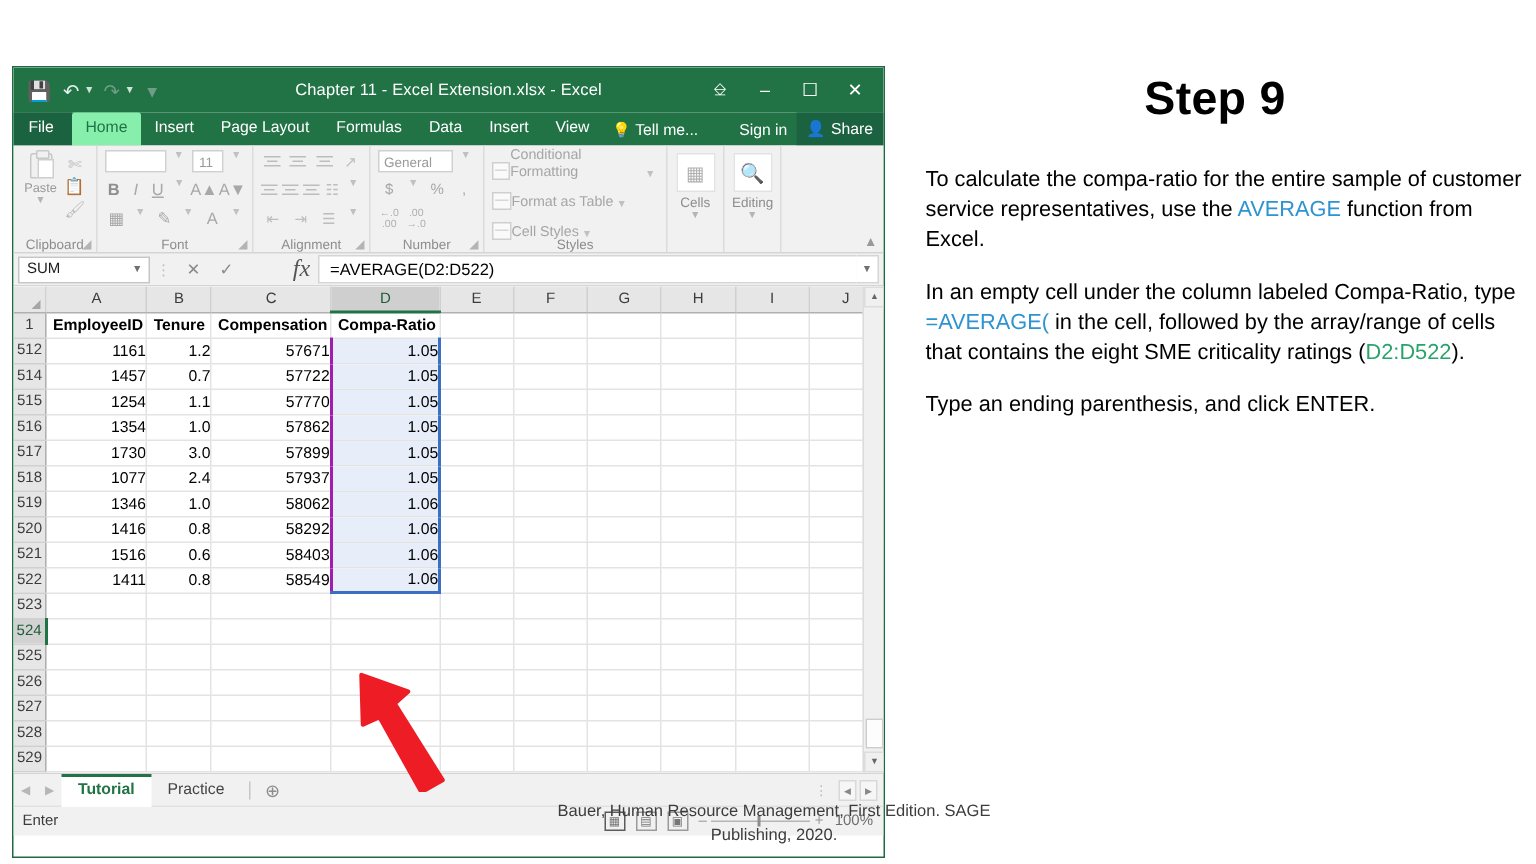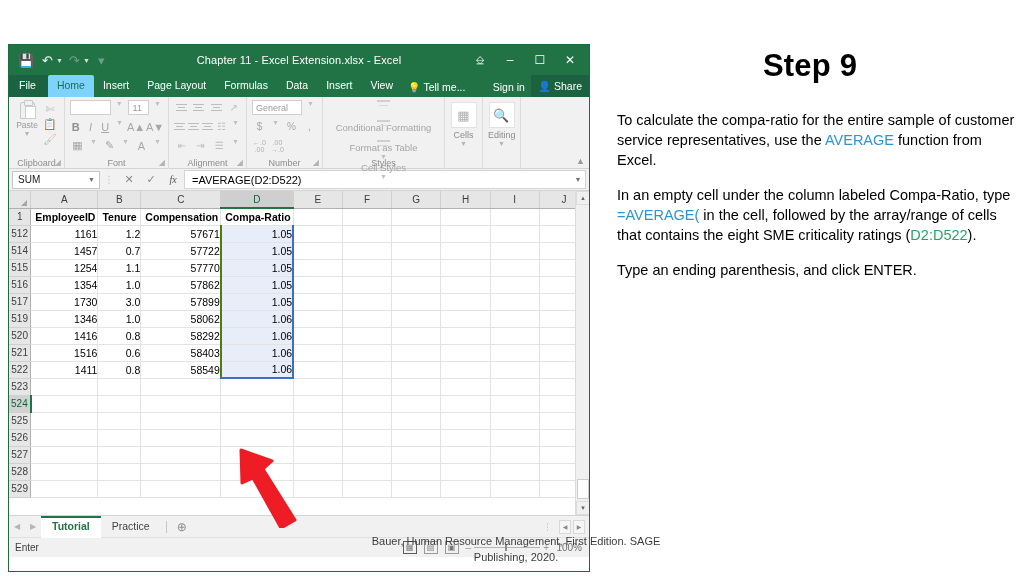--- a/index.html
+++ b/index.html
@@ -35,21 +35,21 @@
   }
   .win-btns { position:absolute; right:4px; top:0; height:30px; display:flex; align-items:center; }
   .win-btn { width:30px; height:30px; display:flex; align-items:center; justify-content:center;
              color:#fff; font-size:12px; }
   .ribbon-display { font-size:11px; }
 
   
   .tabstrip { position:relative; height:22px; background:#217346; display:flex; align-items:flex-end; }
   .rtab { font-size:10.5px; color:#fff; padding:4px 9px 5px; height:22px; line-height:13px; white-space:nowrap; }
   .rtab.file { background:#1b6240; padding-left:10px; padding-right:12px; }
-  .rtab.active { background:#7dd3fc; color:#217346; font-weight:normal; border-radius:2px 2px 0 0; }
+  .rtab.active { background:#86efac; color:#217346; font-weight:normal; border-radius:2px 2px 0 0; }
   .tabstrip .spacer { flex:1; }
   .tellme { display:flex; align-items:center; gap:3px; color:#fff; font-size:10.5px; padding:4px 6px; }
   .bulb { font-size:10px; }
   .signin { font-size:10.5px; color:#fff; padding:4px 6px; }
   .share { display:flex; align-items:center; gap:3px; font-size:10.5px; color:#fff;
            background:#1b6240; padding:4px 7px; height:22px; line-height:13px; }
 
   
   .ribbon { position:relative; height:72px; background:#f1f1f1; border-bottom:1px solid #d4d4d4;
             display:flex; color:#9a9a9a; }
@@ -93,42 +93,42 @@
            font-size:10px; color:#bdbdbd; }
 
   .num-grp { width:76px; }
   .numbox { width:50px; height:15px; background:#fff; border:1px solid #d0d0d0; font-size:9px;
             color:#9a9a9a; display:flex; align-items:center; padding-left:3px; }
   .nbtn { width:15px; height:15px; display:flex; align-items:center; justify-content:center;
           font-size:10px; color:#a8a8a8; }
   .nsmall { font-size:7px; color:#b0b0b0; line-height:1; text-align:center; }
 
   .styles-grp { width:122px; }
-  .srow { display:flex; align-items:center; gap:20px; height:20px; font-size:9.5px; color:#a6a6a6;flex-direction:column; }
+  .srow { display:flex; align-items:flex-end; gap:0; height:20px; font-size:9.5px; color:#a6a6a6; }
   .sicon { width:13px; height:12px; border:1.2px solid #cfcfcf; background:#fafafa; position:relative; }
   .sicon.grid:after { content:""; position:absolute; left:1px; top:4px; right:1px; height:1px; background:#d8d8d8;}
 
   .cells-grp, .edit-grp { width:38px; text-align:center; }
   .bigbtn { width:26px; height:26px; margin:2px auto 0; border:1px solid #e2e2e2; background:#fff;
             display:flex; align-items:center; justify-content:center; font-size:13px; color:#b0b0b0; }
   .biglbl { font-size:9px; color:#8d8d8d; margin-top:2px; }
   .bigcaret { font-size:7px; color:#b4b4b4; }
   .collapse { position:absolute; right:4px; bottom:2px; font-size:9px; color:#999; }
 
   
   .fbar { height:22px; background:#f1f1f1; display:flex; align-items:center;
           border-bottom:1px solid #d4d4d4; }
   .namebox { width:88px; height:18px; margin-left:3px; background:#fff; border:1px solid #c6c6c6;
              display:flex; align-items:center; font-size:10px; color:#1d1d1d; padding-left:5px; }
   .namebox .nb-caret { margin-left:auto; margin-right:4px; font-size:7px; color:#707070; }
   .fb-div { color:#c0c0c0; font-size:10px; padding:0 4px; }
   .fb-btn { width:22px; height:19px; display:flex; align-items:center; justify-content:center;
             font-size:11px; color:#8a8a8a; }
   .fb-btn.ok { color:#8a8a8a; }
-  .fb-fx { font-style:italic; font-family:"Liberation Serif", serif; font-size:10px; color:#555; }
+  .fb-fx { font-style:italic; font-family:"Liberation Serif", serif; font-size:16px; color:#555;margin-left:28px; }
   .fb-input { flex:1; height:19px; background:#fff; border:1px solid #d5d5d5; border-right:none;
               font-size:11px; color:#000; display:flex; align-items:center; padding-left:7px; }
   .fb-drop { width:15px; height:19px; background:#fff; border:1px solid #d5d5d5; border-left:none;
              display:flex; align-items:center; justify-content:center; font-size:7px; color:#707070;
              margin-right:3px;}
 
   
   .gridwrap { position:relative; height:324px; background:#fff; overflow:hidden; }
   table.sheet { border-collapse:collapse; table-layout:fixed; font-size:10.5px; color:#000; }
   table.sheet td, table.sheet th { padding:0; }
@@ -140,21 +140,21 @@
             border-bottom:1px solid #b0b0b0; font-weight:normal; font-size:10px; color:#3c3c3c;
             text-align:center; }
   th.colh.sel { background:#cfcfcf; color:#1d5c38; border-bottom:2px solid #217346; }
   td.rowh { width:22px; height:17px; background:#e6e6e6; border-right:1px solid #b0b0b0;
             border-bottom:1px solid #d0d0d0; font-size:10px; color:#3c3c3c; text-align:center; }
   td.rowh.sel { background:#d2d2d2; color:#1d5c38; border-right:2px solid #217346; }
   td.cell { height:17px; border-right:1px solid #e3e3e3; border-bottom:1px solid #e3e3e3;
             background:#fff; text-align:right; padding-right:4px; white-space:nowrap; overflow:hidden; }
   td.cell.hdr { font-weight:bold; text-align:left; padding-left:4px; padding-right:2px; }
   td.cell.selcol { background:#e8eef9; }
-  td.cell.selcol.lft { border-left:2px solid #4d7c0f; }
+  td.cell.selcol.lft { border-left:2px solid #a21caf; }
   td.cell.selcol.rgt { border-right:2px solid #3a6fc4; }
   td.cell.selcol.bot { border-bottom:2px solid #3a6fc4; }
 
   .vscroll { position:absolute; right:0; top:0; width:14px; height:324px; background:#f0f0f0;
              border-left:1px solid #dcdcdc; }
   .vs-btn { width:14px; height:14px; background:#f0f0f0; display:flex; align-items:center;
             justify-content:center; font-size:6px; color:#666; border:1px solid #dcdcdc; }
   .vs-top { position:absolute; top:0; }
   .vs-bot { position:absolute; bottom:0; }
   .vs-thumb { position:absolute; left:1px; width:12px; bottom:16px; height:20px;
@@ -498,20 +498,33 @@
               <td class="cell" style="width: 78px;">57899</td>
               <td class="cell selcol lft rgt" style="width: 72px;">1.05</td>
               <td class="cell" style="width: 51px;"></td>
               <td class="cell" style="width: 51px;"></td>
               <td class="cell" style="width: 51px;"></td>
               <td class="cell" style="width: 51px;"></td>
               <td class="cell" style="width: 51px;"></td>
               <td class="cell" style="width: 51px;"></td>
             </tr>
             <tr>
+              <td class="rowh">518</td>
+              <td class="cell" style="width: 62px;">1077</td>
+              <td class="cell" style="width: 43px;">2.4</td>
+              <td class="cell" style="width: 78px;">57937</td>
+              <td class="cell selcol lft rgt" style="width: 72px;">1.05</td>
+              <td class="cell" style="width: 51px;"></td>
+              <td class="cell" style="width: 51px;"></td>
+              <td class="cell" style="width: 51px;"></td>
+              <td class="cell" style="width: 51px;"></td>
+              <td class="cell" style="width: 51px;"></td>
+              <td class="cell" style="width: 51px;"></td>
+            </tr>
+            <tr>
               <td class="rowh">519</td>
               <td class="cell" style="width: 62px;">1346</td>
               <td class="cell" style="width: 43px;">1.0</td>
               <td class="cell" style="width: 78px;">58062</td>
               <td class="cell selcol lft rgt" style="width: 72px;">1.06</td>
               <td class="cell" style="width: 51px;"></td>
               <td class="cell" style="width: 51px;"></td>
               <td class="cell" style="width: 51px;"></td>
               <td class="cell" style="width: 51px;"></td>
               <td class="cell" style="width: 51px;"></td>

